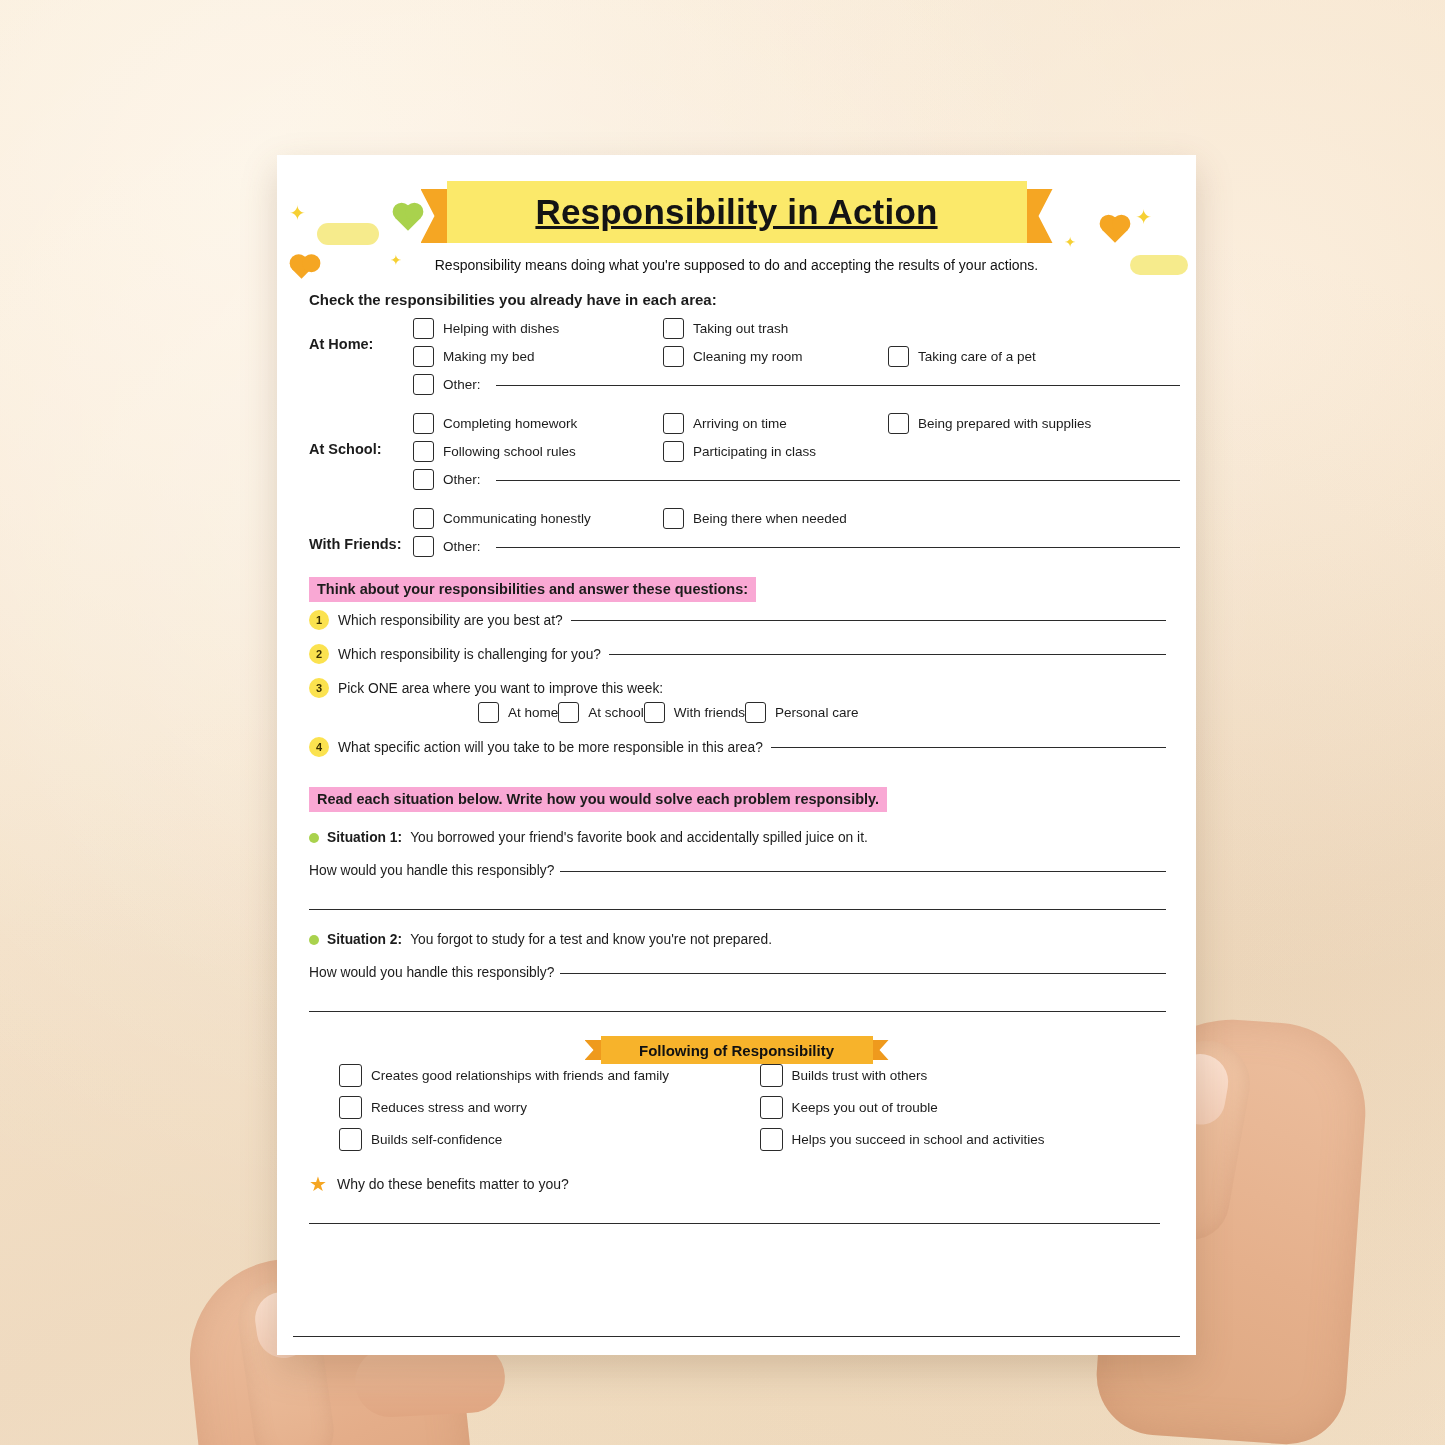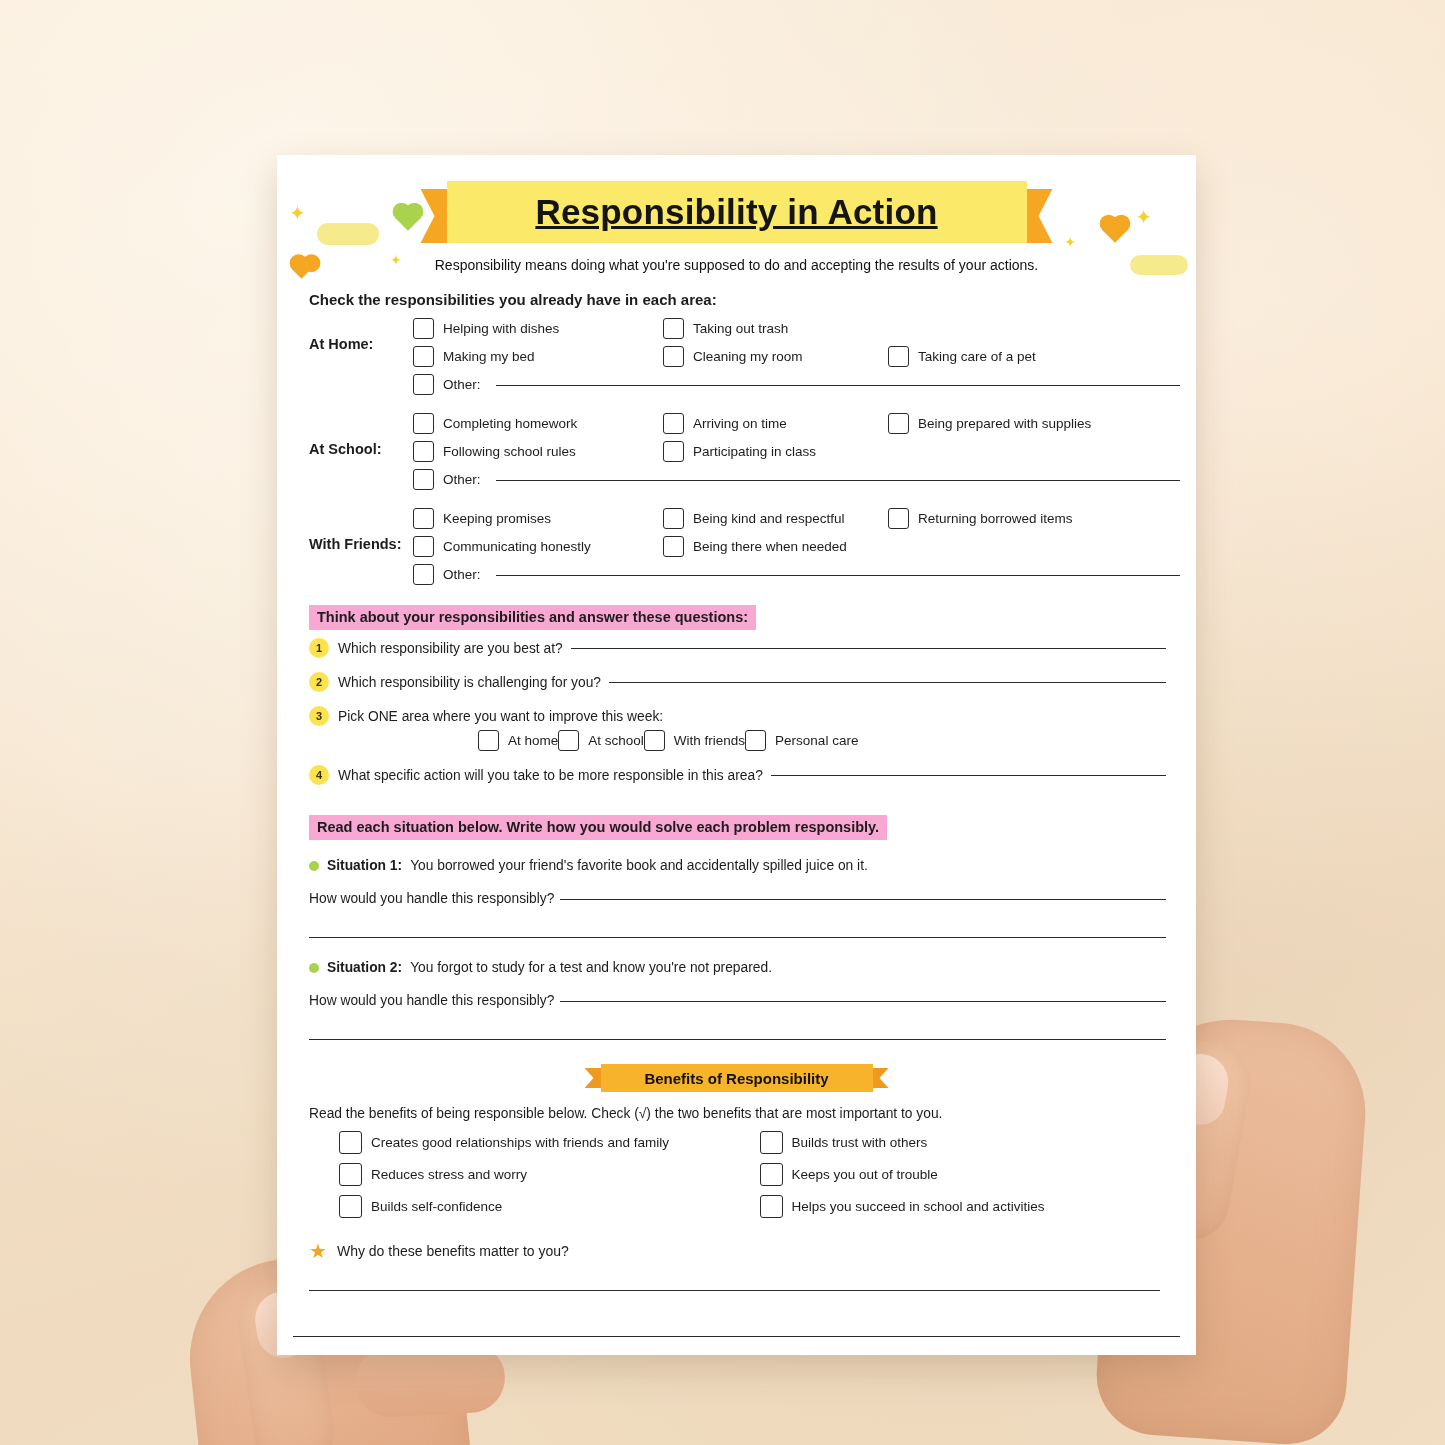--- a/index.html
+++ b/index.html
@@ -497,34 +497,20 @@
           <span>Other:</span>
           <span class="rule"></span>
         </div>
       </div>
     </div>
 
     
     <div class="area-block" style="margin-top:18px;">
       <div class="area-label mid">With Friends:</div>
       <div class="area-items">
-        <div class="row">
-          <div class="col1"><label class="chk">
-                <span class="box"></span>
-                <span>Keeping promises</span>
-              </label></div>
-          <div class="col2"><label class="chk">
-                <span class="box"></span>
-                <span>Being kind and respectful</span>
-              </label></div>
-          <div class="col3"><label class="chk">
-                <span class="box"></span>
-                <span>Returning borrowed items</span>
-              </label></div>
-        </div>
         <div class="row">
           <div class="col1"><label class="chk">
                 <span class="box"></span>
                 <span>Communicating honestly</span>
               </label></div>
           <div class="col2"><label class="chk">
                 <span class="box"></span>
                 <span>Being there when needed</span>
               </label></div>
           <div class="col3"></div>
@@ -604,24 +590,23 @@
     <div class="answer-line">
       <span>How would you handle this responsibly?</span>
       <span class="rule"></span>
     </div>
     <div class="blank-line"></div>
 
     
     <div class="benefits-banner-wrap">
       <div class="bb-tail left"></div>
       <div class="bb-tail right"></div>
-      <div class="benefits-banner">Benefits of Responsibility</div>
-    </div>
-
-    <div class="benefits-lead">Read the benefits of being responsible below. Check (√) the two benefits that are most important to you.</div>
+      <div class="benefits-banner">Following of Responsibility</div>
+    </div>
+
 
     <div class="benefits-grid">
       <div class="benefits-col">
         <label class="chk">
             <span class="box"></span>
             <span>Creates good relationships with friends and family</span>
           </label><br>
         <label class="chk">
             <span class="box"></span>
             <span>Reduces stress and worry</span>

